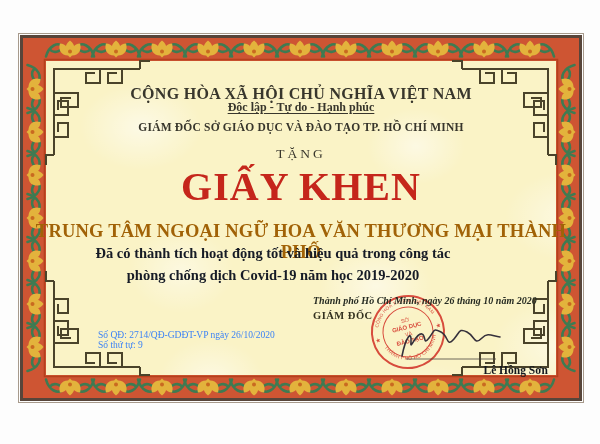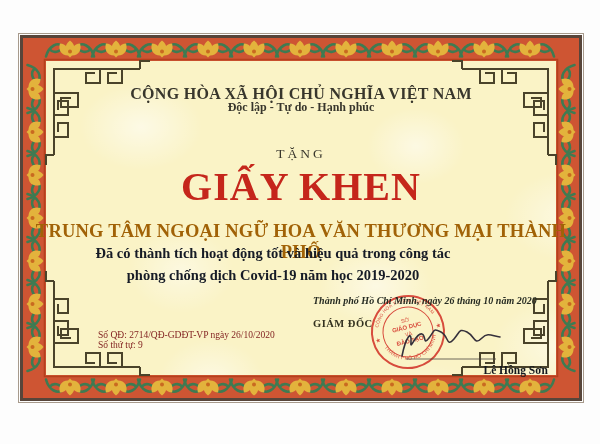--- a/index.html
+++ b/index.html
@@ -30,33 +30,33 @@
     background-position:10px 6px,300px 30px,430px 90px,60px 150px,250px 170px,420px 220px,90px 260px,280px 280px;
     background-repeat:no-repeat;}
   .keys-svg{z-index:3;pointer-events:none}
   .scrollp{stroke:var(--border-green);stroke-width:2.6;fill:none;stroke-linecap:round}
   .petal{fill:var(--border-yellow)}
   .pcore{fill:#c96a20}
   .keyline{stroke:#4a432a;stroke-width:2;fill:none}
   .txt{position:absolute;left:0;width:100%;text-align:center;line-height:1.15;z-index:5;color:var(--heading-dark)}
   .t-country{top:52px;font-size:16px;font-weight:bold;letter-spacing:.3px}
   .t-motto{top:68px;font-size:12px;font-weight:bold}
-  .t-motto span{text-underline-offset:2px}
+  .t-motto span{text-decoration:underline;text-underline-offset:2px}
   .t-issuer{top:88px;font-size:11.5px;font-weight:bold;letter-spacing:.2px}
   .t-tang{top:113px;font-size:13.5px;font-weight:normal;letter-spacing:3px}
   .t-title{top:131px;font-size:40px;font-weight:bold;letter-spacing:1px;color:var(--title-red)}
   .t-recipient{top:188px;font-size:18.5px;font-weight:bold;color:#a16207;letter-spacing:.2px}
   .t-ach1{top:212px;font-size:14.5px;font-weight:bold;color:var(--body-dark);transform:translateX(-28px)}
   .t-ach2{top:234px;font-size:14.5px;font-weight:bold;color:var(--body-dark);transform:translateX(-28px)}
   .rightcol{position:absolute;left:295px;top:262px;width:235px;text-align:left;z-index:6}
   .t-date{font-size:10px;font-weight:bold;font-style:italic;color:#262b22;line-height:1.2}
-  .t-signer-title{font-size:10.5px;font-weight:bold;letter-spacing:.5px;color:#33311f;margin-top:11px}
+  .t-signer-title{font-size:10.5px;font-weight:bold;letter-spacing:.5px;color:#33311f;margin-top:3px}
   .t-name{position:absolute;left:295px;top:331px;width:235px;text-align:right;
           font-size:11.5px;font-weight:bold;color:#14181f;z-index:6}
-  .refs{position:absolute;left:80px;top:298px;z-index:5;color:#7f1d1d}
+  .refs{position:absolute;left:80px;top:298px;z-index:5;color:#3b82f6}
   .t-ref1{font-size:9.5px;line-height:1}
   .t-ref2{font-size:9.5px;line-height:1;}
   .stamp-svg{position:absolute;left:346px;top:255px;width:88px;height:88px;z-index:4;opacity:.9}
   .stamp-svg text{fill:var(--stamp-red);font-family:"Liberation Sans","DejaVu Sans",sans-serif}
   .sig-svg{position:absolute;left:378px;top:289px;width:122px;height:42px;z-index:7}
 </style>
 </head>
 <body>
 
 <div class="page">
@@ -135,20 +135,21 @@
       <use href="#ckey"></use>
       <use href="#ckey" transform="translate(566,0) scale(-1,1)"></use>
       <use href="#ckey" transform="translate(0,370) scale(1,-1)"></use>
       <use href="#ckey" transform="translate(566,370) scale(-1,-1)"></use>
     </svg>
 
     <div class="txt t-country">CỘNG HÒA XÃ HỘI CHỦ NGHĨA VIỆT NAM</div>
     <div class="txt t-motto">
       <span>Độc lập - Tự do - Hạnh phúc</span>
     </div>
+    <div class="txt t-issuer">GIÁM ĐỐC SỞ GIÁO DỤC VÀ ĐÀO TẠO TP. HỒ CHÍ MINH</div>
     <div class="txt t-tang">TẶNG</div>
 
     <div class="txt t-title">GIẤY KHEN</div>
 
     <div class="txt t-recipient">TRUNG TÂM NGOẠI NGỮ HOA VĂN THƯƠNG MẠI THÀNH PHỐ</div>
     <div class="txt t-ach1">Đã có thành tích hoạt động tốt và hiệu quả trong công tác</div>
     <div class="txt t-ach2">phòng chống dịch Covid-19 năm học 2019-2020</div>
 
     <div class="rightcol">
       <div class="t-date">Thành phố Hồ Chí Minh, ngày 26 tháng 10 năm 2020</div>

